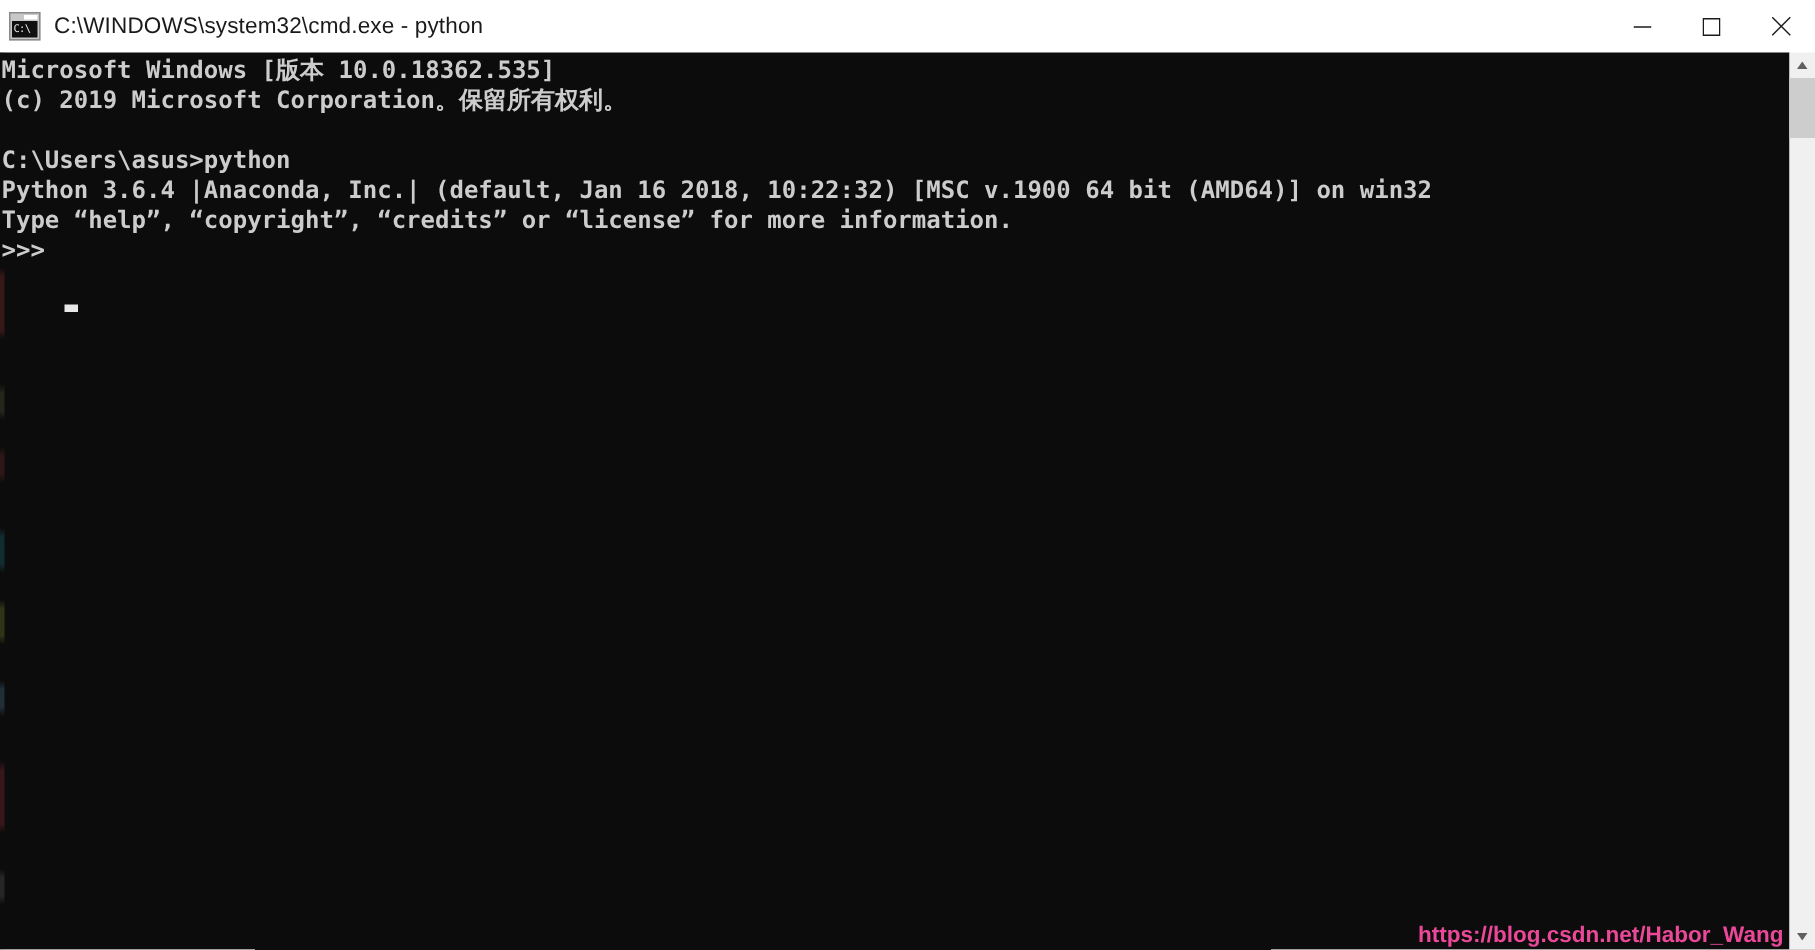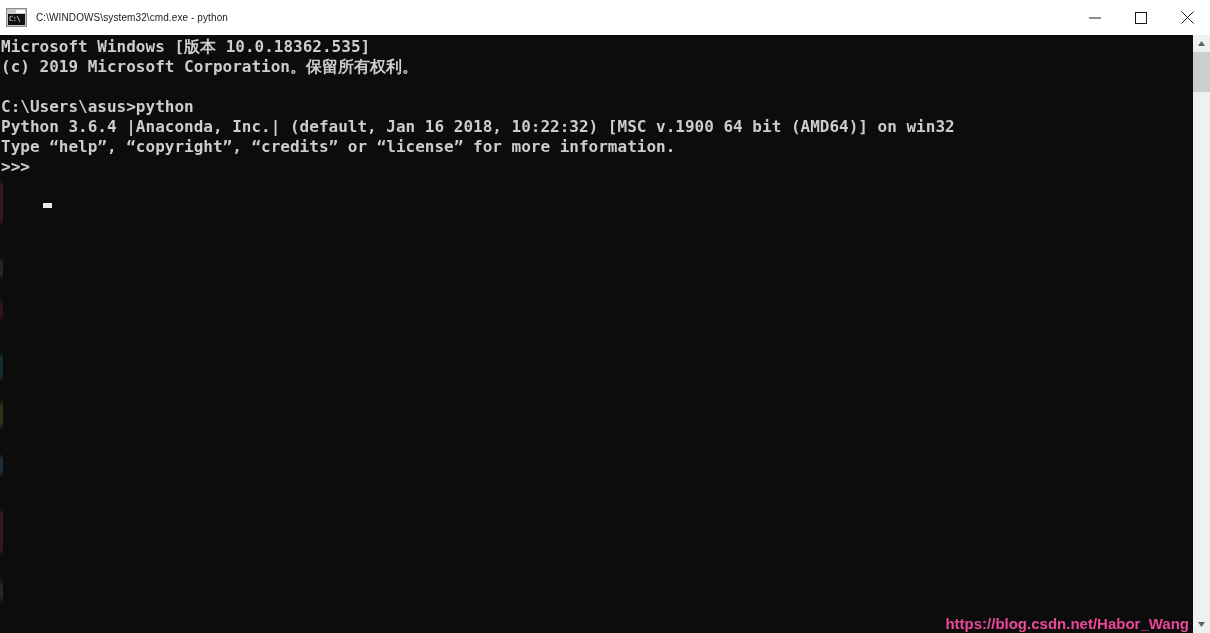--- a/index.html
+++ b/index.html
@@ -63,21 +63,21 @@
     font-family: "DejaVu Sans Mono", monospace;
     font-size: 7px;
     line-height: 11px;
     letter-spacing: -0.5px;
     padding-left: 1px;
     box-sizing: border-box;
     overflow: hidden;
     white-space: nowrap;
   }
   .title-text {
-    font-size: 10px;
+    font-size: 15px;
     color: #1a1a1a;
     letter-spacing: 0.1px;
     white-space: nowrap;
   }
 
   .win-controls {
     position: absolute;
     right: 0; top: 0;
     height: 35px;
     display: flex;

